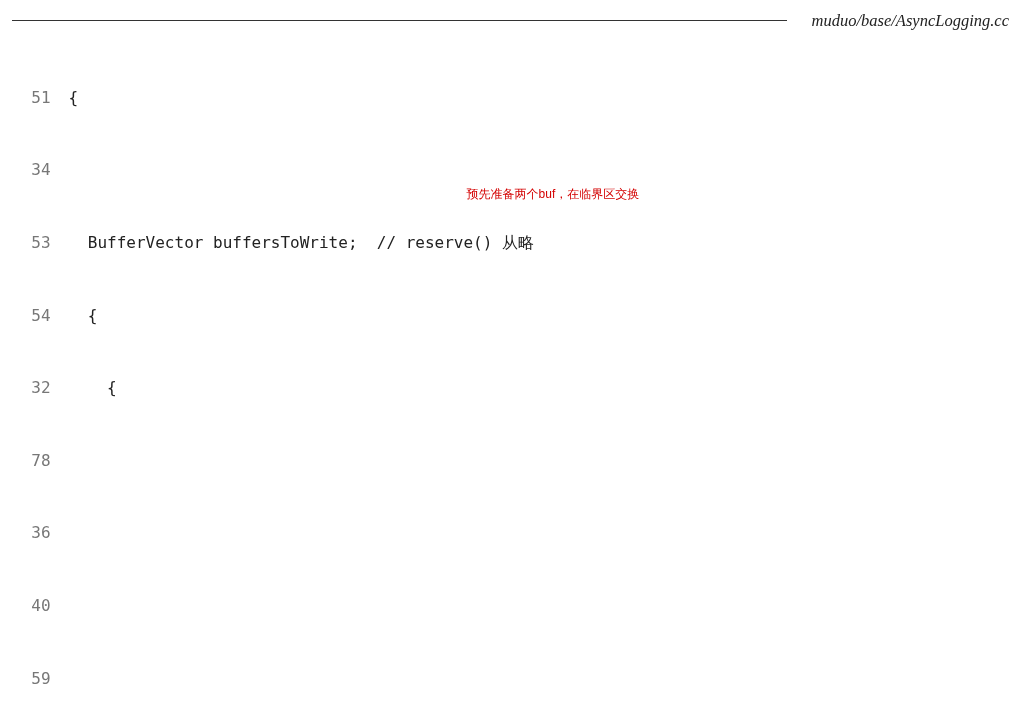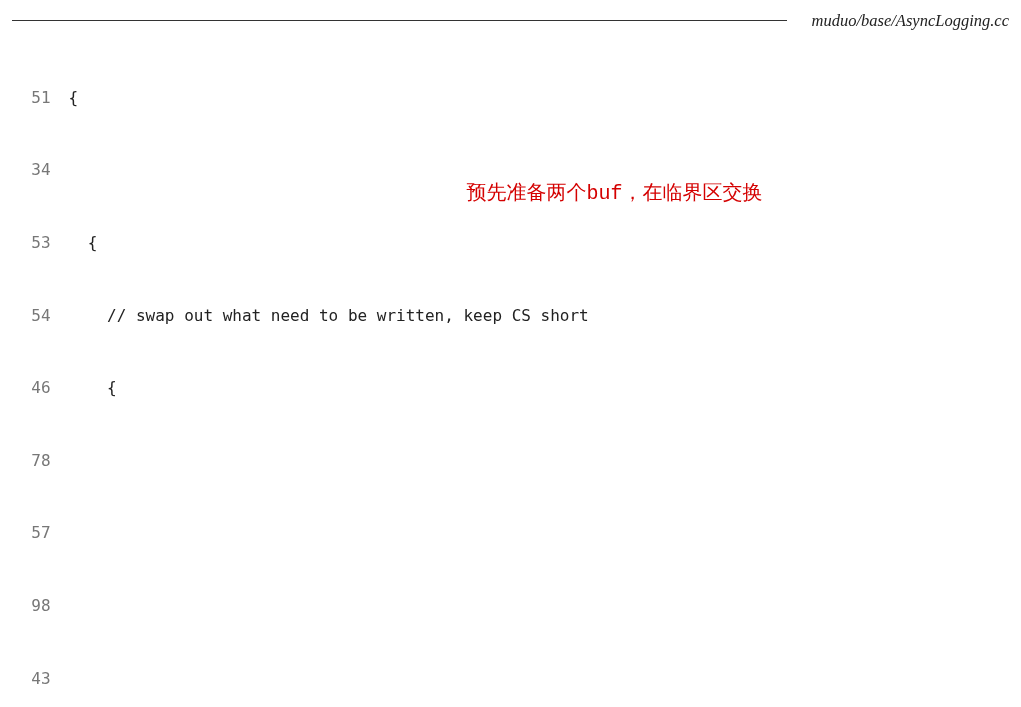--- a/index.html
+++ b/index.html
@@ -52,45 +52,45 @@
     height: 24px;
     line-height: 24px;
   }
   .gutter .line {
     height: 24px;
     line-height: 24px;
   }
   .anno {
     position: absolute;
     color: #d40000;
-    font-family: Liberation Mono, monospace;
-    font-size: 20px;
+    font-family: Liberation Sans, sans-serif;
+    font-size: 12px;
     white-space: nowrap;
     text-align: right;
   }
 </style>
 </head>
 <body>
 
 <div class="filepath-line">
   <div class="rule"></div>
   <div class="filepath">muduo/base/AsyncLogging.cc</div>
 </div>
 
 <div class="code-block">
   <div class="gutter">
     <div class="line">51</div>
     <div class="line">34</div>
     <div class="line">53</div>
     <div class="line">54</div>
-    <div class="line">46</div>
+    <div class="line">32</div>
     <div class="line">78</div>
-    <div class="line">57</div>
-    <div class="line">98</div>
-    <div class="line">43</div>
+    <div class="line">36</div>
+    <div class="line">40</div>
+    <div class="line">59</div>
     
     
     
     
     
     
     
     
     
     
@@ -101,22 +101,22 @@
     
     
     
     
   </div>
   <div class="code">
     <div class="line">{</div>
     <div class="line">
       <span class="anno" style="left:398px;">预先准备两个buf，在临界区交换</span>
     </div>
+    <div class="line">  BufferVector buffersToWrite;  // reserve() 从略</div>
     <div class="line">  {</div>
-    <div class="line">    // swap out what need to be written, keep CS short</div>
     <div class="line">    {</div>
     
     
     
     
     
     
     
     
     

